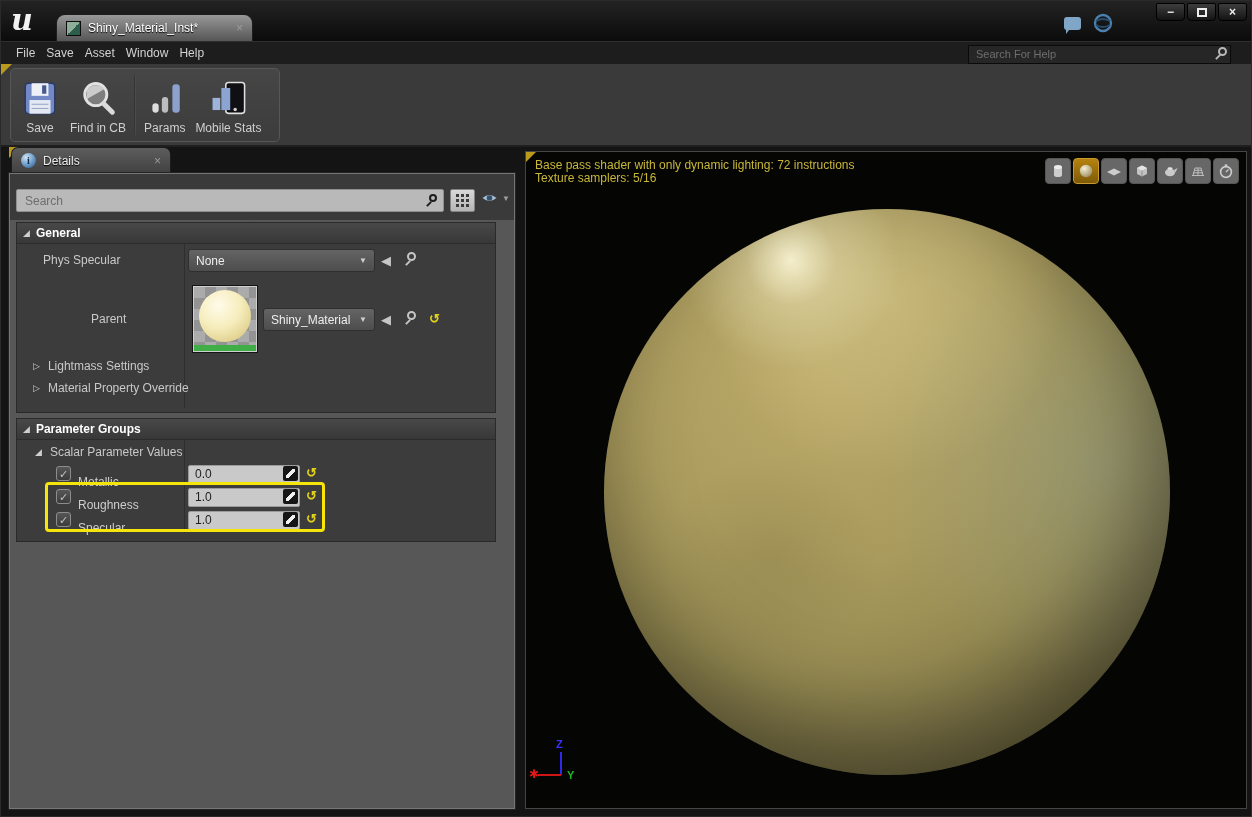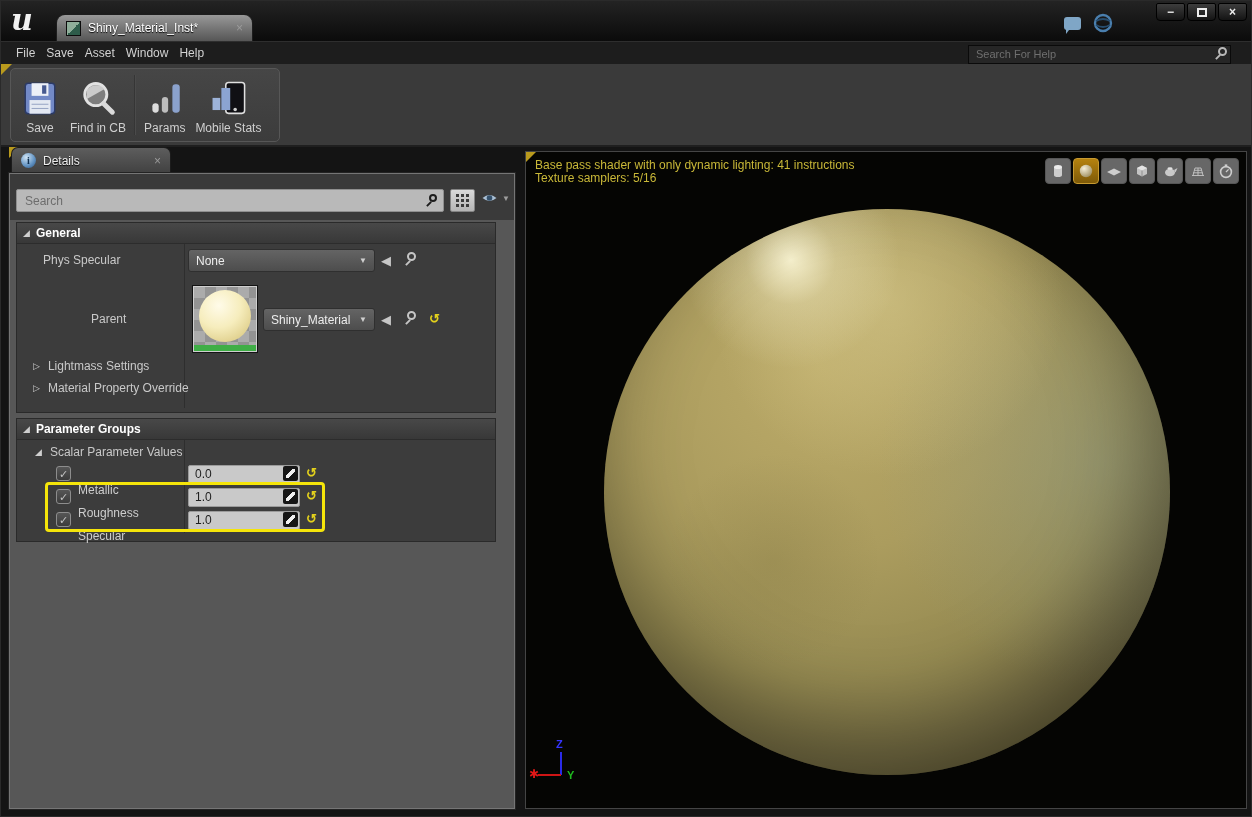--- a/index.html
+++ b/index.html
@@ -108,21 +108,21 @@
     background-size:22px 22px;background-position:0 0,11px 11px;}
   .thumb-sphere{position:absolute;left:5px;top:3px;width:52px;height:52px;border-radius:50%;
     background:radial-gradient(circle at 38% 30%,#fffbe9,#f6edbd 45%,#e3d494 75%,#cdbd7e 100%);}
   .thumb-strip{position:absolute;left:0;bottom:0;width:100%;height:6px;background:#3fae46;}
   .collapsed-row{position:absolute;display:flex;gap:8px;align-items:center;color:#c9c9c9;font-size:12px;}
 
   .param-row{position:absolute;left:0;width:100%;height:23px;}
   .checkbox{position:absolute;left:39px;top:3px;width:15px;height:15px;border:1px solid #8d8d8d;
     border-radius:3px;background:linear-gradient(#565656,#3c3c3c);color:#c4c4c4;font-size:11px;
     line-height:14px;text-align:center;}
-  .param-name{position:absolute;left:61px;top:20px;color:#cdcdcd;font-size:12px;}
+  .param-name{position:absolute;left:61px;top:12px;color:#cdcdcd;font-size:12px;}
   .value-box{position:absolute;left:171px;top:1px;width:112px;height:19px;}
   .value-box input{width:100%;height:100%;background:#c9c9c9;border:1px solid #9b9b9b;
     border-radius:2px;font-size:12px;color:#1e1e1e;padding:0 18px 0 6px;outline:none;}
   .drag-handle{position:absolute;right:2px;top:2px;width:15px;height:15px;background:#161616;
     border-radius:2px;}
   .drag-handle:after{content:"";position:absolute;left:3px;top:3px;width:9px;height:9px;
     background:linear-gradient(135deg,transparent 38%,#f0f0f0 38% 62%,transparent 62%);}
   .row-reset{position:absolute;left:289px;top:3px;}
   .annotation{position:absolute;left:28px;top:63px;width:280px;height:50px;
     border:3px solid #f5e50a;border-radius:4px;pointer-events:none;z-index:5;}
@@ -361,21 +361,21 @@
 
         <div class="annotation"></div>
       </div>
     </div>
   </div>
 
   <div class="viewport">
     <span class="vp-corner"></span>
 
     <div class="vp-stats">
-      <div>Base pass shader with only dynamic lighting: 41 instructions</div>
+      <div>Base pass shader with only dynamic lighting: 72 instructions</div>
       <div>Texture samplers: 5/16</div>
     </div>
 
     <div class="vp-toolbar">
       <div class="vp-btn">
         <svg width="16" height="16" viewBox="0 0 16 16">
           <path d="M4 4 h8 v8 a4 2 0 0 1 -8 0 z" fill="#cdcdcd"></path>
           <ellipse cx="8" cy="4" rx="4" ry="2" fill="#ececec"></ellipse>
         </svg>
       </div>

